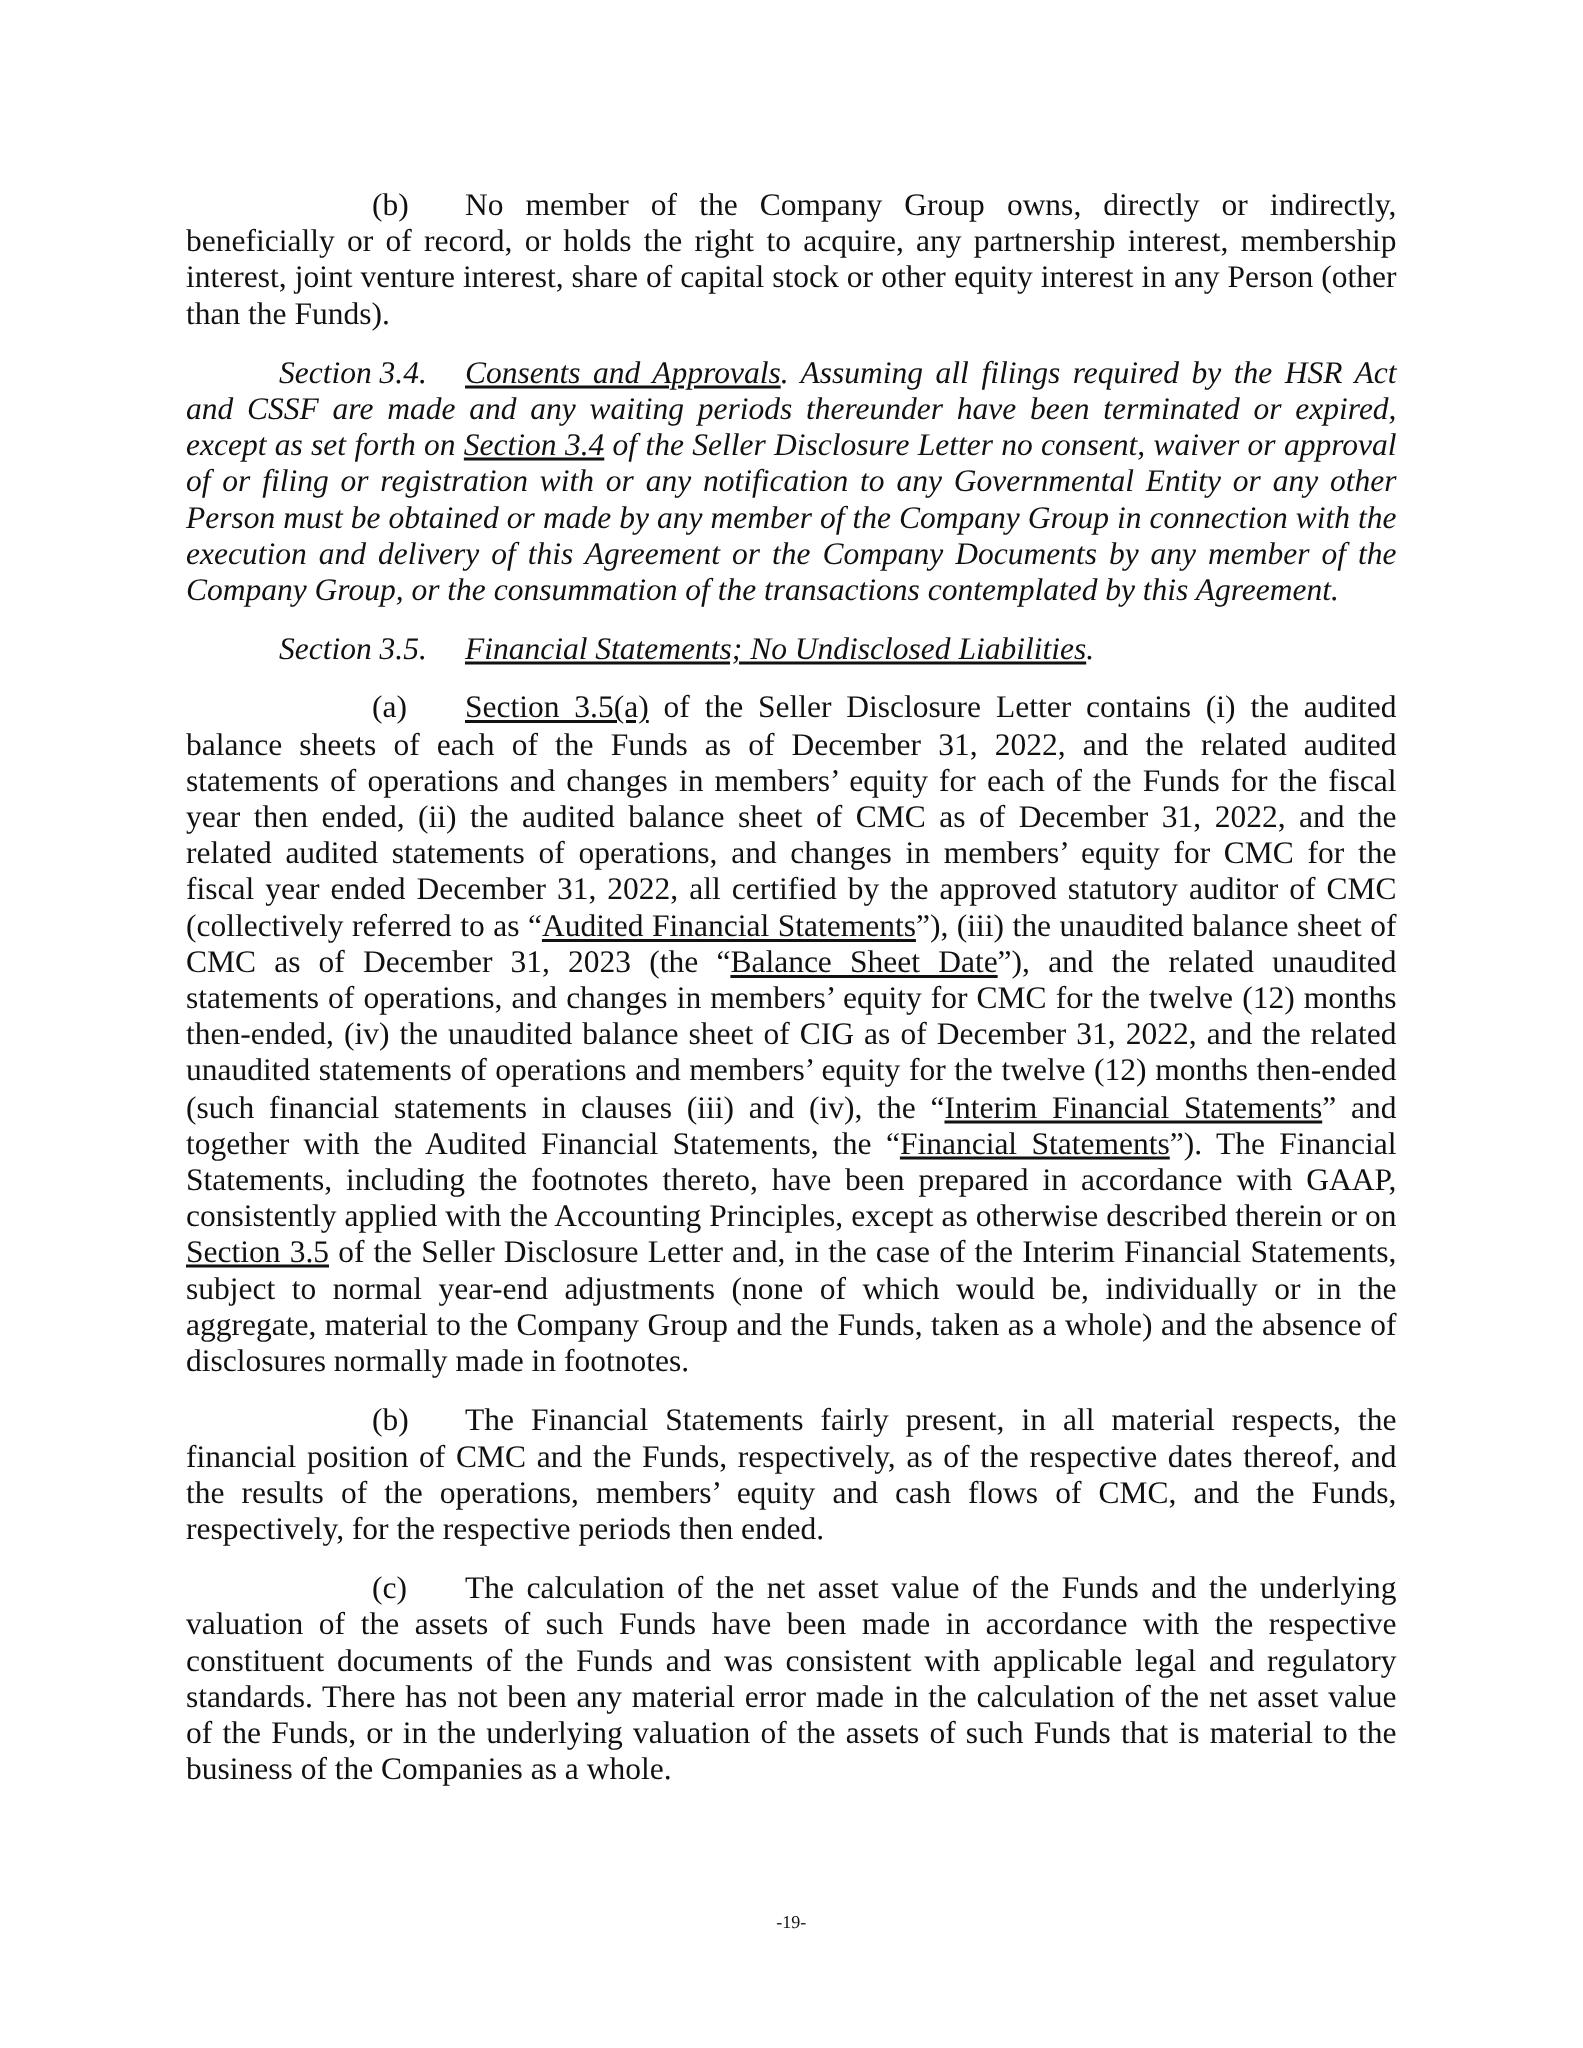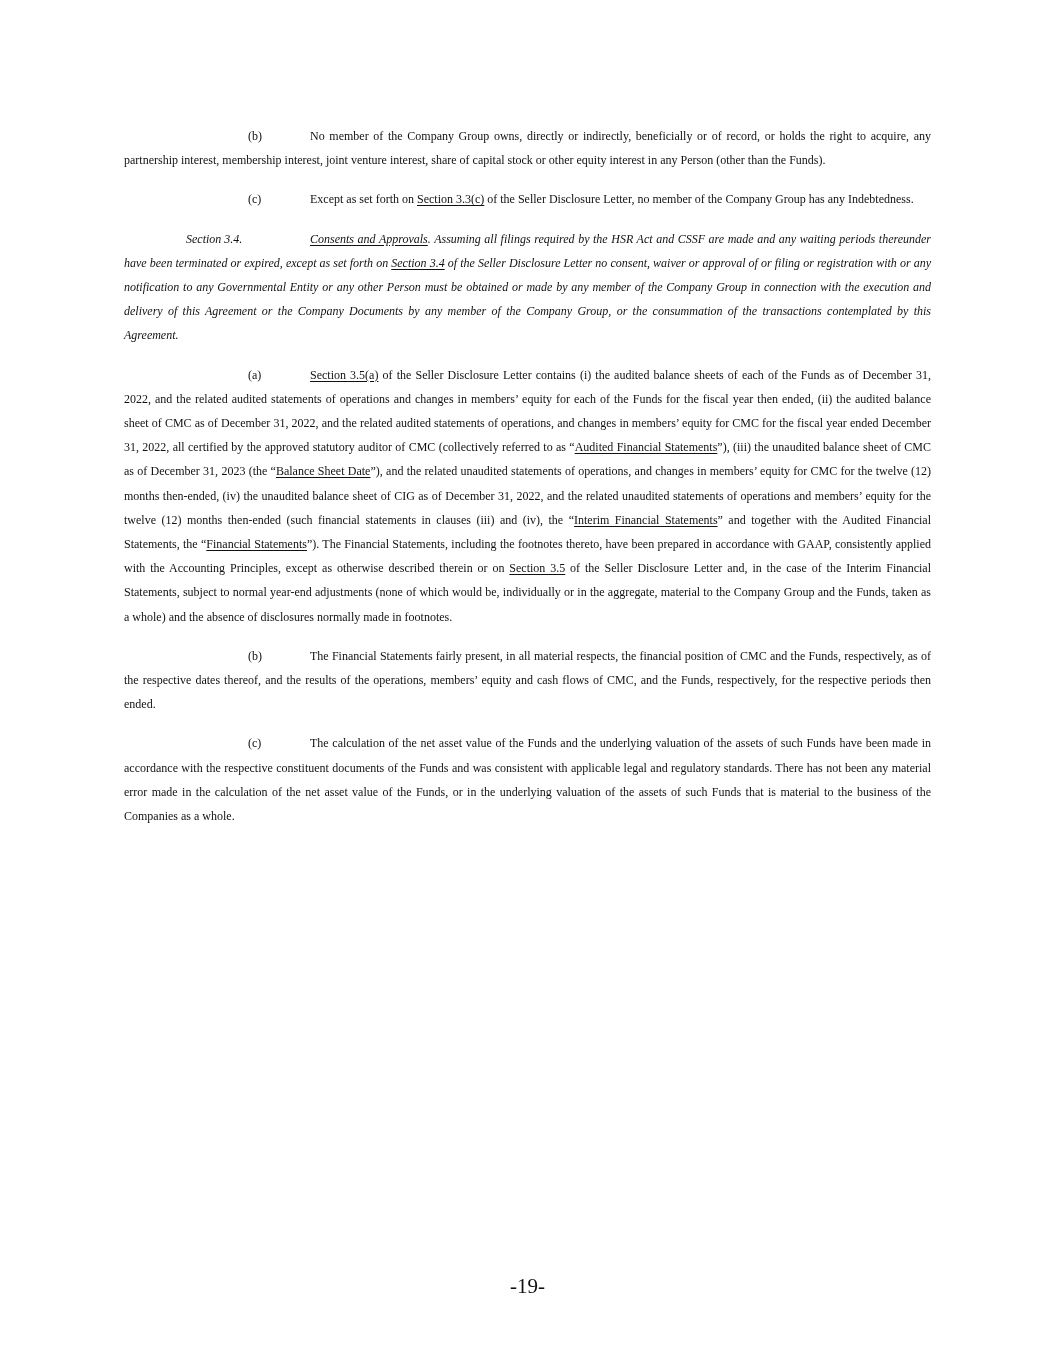--- a/index.html
+++ b/index.html
@@ -2,45 +2,45 @@
 <html><head>
 <meta charset="utf-8">
 <style>
   html, body { margin: 0; padding: 0; background: #ffffff; }
   body {
     width: 1055px; height: 1365px; position: relative; overflow: hidden;
     font-family: "Liberation Serif", serif; color: #111111;
   }
   .page { position: absolute; left: 124px; top: 124px; width: 807px; }
   p {
-    margin: 0; font-size: 12px; line-height: 24.2px; text-align: justify;
+    margin: 0; font-size: 21px; line-height: 24.2px; text-align: justify;
     text-align-last: left;
   }
   .para { margin-bottom: 15px; }
   .ind2 { text-indent: 124px; }
   .ind1 { text-indent: 62px; font-style: italic; }
   .lbl { display: inline-block; text-indent: 0; width: 62px; }
   u { text-decoration: underline; text-underline-offset: 2px; }
   b u, u b { font-weight: normal; }
   .footer {
     position: absolute; left: 0; width: 1055px; top: 1274px; text-align: center;
-    font-size: 21px; font-family: "Liberation Serif", serif;
+    font-size: 12px; font-family: "Liberation Serif", serif;
   }
 </style>
 </head>
 <body>
 
 <div class="page">
 
   <p class="para ind2"><span class="lbl">(b)</span><span>No member of the Company Group owns, directly or indirectly, beneficially or of record, or holds the right to acquire, any partnership interest, membership interest, joint venture interest, share of capital stock or other equity interest in any Person (other than the Funds).</span></p>
 
-  <p class="para ind2"><span class="lbl">(c)</span><span>Except as set forth on </span><u>Section 3.3(c)</u><span> of the Seller Disclosure Letter, no member of the Company Group has any Indebtedness.</span></p>
 
   <p class="para ind1"><span class="lbl" style="width:124px">Section 3.4.</span><u>Consents and Approvals</u><span>.  Assuming all filings required by the HSR Act and CSSF are made and any waiting periods thereunder have been terminated or expired, except as set forth on </span><u>Section 3.4</u><span> of the Seller Disclosure Letter no consent, waiver or approval of or filing or registration with or any notification to any Governmental Entity or any other Person must be obtained or made by any member of the Company Group in connection with the execution and delivery of this Agreement or the Company Documents by any member of the Company Group, or the consummation of the transactions contemplated by this Agreement.</span></p>
 
+  <p class="para ind1"><span class="lbl" style="width:124px">Section 3.5.</span><u>Financial Statements; No Undisclosed Liabilities</u><span>.</span></p>
 
   <p class="para ind2"><span class="lbl">(a)</span><u>Section 3.5(a)</u><span> of the Seller Disclosure Letter contains (i) the audited balance sheets of each of the Funds as of December 31, 2022, and the related audited statements of operations and changes in members’ equity for each of the Funds for the fiscal year then ended, (ii) the audited balance sheet of CMC as of December 31, 2022, and the related audited statements of operations, and changes in members’ equity for CMC for the fiscal year ended December 31, 2022, all certified by the approved statutory auditor of CMC (collectively referred to as “</span><b><u>Audited Financial Statements</u></b><span>”), (iii) the unaudited balance sheet of CMC as of December 31, 2023 (the “</span><b><u>Balance Sheet Date</u></b><span>”), and the related unaudited statements of operations, and changes in members’ equity for CMC for the twelve (12) months then-ended, (iv) the unaudited balance sheet of CIG as of December 31, 2022, and the related unaudited statements of operations and members’ equity for the twelve (12) months then-ended (such financial statements in clauses (iii) and (iv), the “</span><b><u>Interim Financial Statements</u></b><span>” and together with the Audited Financial Statements, the “</span><b><u>Financial Statements</u></b><span>”). The Financial Statements, including the footnotes thereto, have been prepared in accordance with GAAP, consistently applied with the Accounting Principles, except as otherwise described therein or on </span><u>Section 3.5</u><span> of the Seller Disclosure Letter and, in the case of the Interim Financial Statements, subject to normal year-end adjustments (none of which would be, individually or in the aggregate, material to the Company Group and the Funds, taken as a whole) and the absence of disclosures normally made in footnotes.</span></p>
 
   <p class="para ind2"><span class="lbl">(b)</span><span>The Financial Statements fairly present, in all material respects, the financial position of CMC and the Funds, respectively, as of the respective dates thereof, and the results of the operations, members’ equity and cash flows of CMC, and the Funds, respectively, for the respective periods then ended.</span></p>
 
   <p class="para ind2"><span class="lbl">(c)</span><span>The calculation of the net asset value of the Funds and the underlying valuation of the assets of such Funds have been made in accordance with the respective constituent documents of the Funds and was consistent with applicable legal and regulatory standards. There has not been any material error made in the calculation of the net asset value of the Funds, or in the underlying valuation of the assets of such Funds that is material to the business of the Companies as a whole.</span></p>
 
 </div>
 
 <div class="footer">-19-</div>

